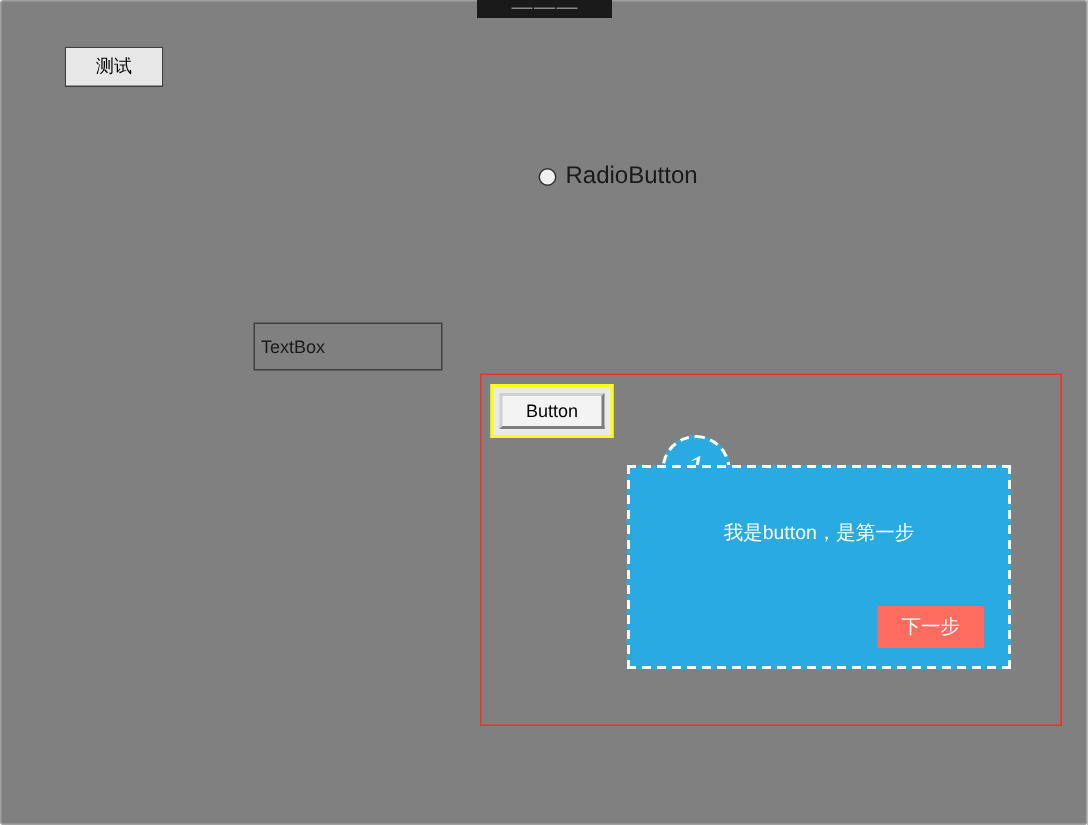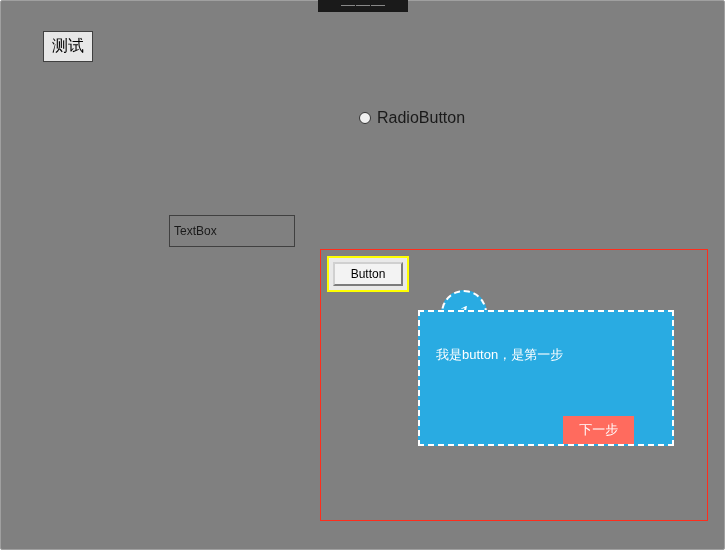--- a/index.html
+++ b/index.html
@@ -12,62 +12,62 @@
     }
     .titlebar-tab {
       position: absolute; top: -1px; left: 50%; transform: translateX(-50%);
       width: 90px; height: 12px; background: #1a1a1a;
       display: flex; align-items: center; justify-content: center;
     }
     .grip { width: 60px; height: 3px; display: flex; gap: 1px; justify-content: center; }
     .grip span { width: 14px; height: 1px; background: #888; }
     .btn-test {
       position: absolute; top: 30px; left: 42px;
-      padding: 4px 8px; font-size: 16px;
+      padding: 4px 20px; font-size: 12px;
       background: #e7e7e7; border: 1px solid #404040;
       cursor: pointer;
     }
     .radio-row {
       position: absolute; top: 108px; left: 358px;
       display: flex; align-items: center; gap: 6px;
       font-size: 16px; color: #1a1a1a;
     }
     .radio-dot { width: 12px; height: 12px; border: 1px solid #333; border-radius: 50%; background: #f0f0f0; }
     .textbox {
       position: absolute; top: 214px; left: 168px;
       width: 126px; height: 32px;
       border: 1px solid #404040; background: #808080;
       font-size: 12px; padding: 1px 4px; color: #1a1a1a;
     }
     .red-frame {
       position: absolute; top: 248px; left: 319px;
-      width: 388px; height: 272px;
+      width: 388px; height: 235px;
       border: 1px solid #ff2d1c;
       background: transparent;
     }
     .yellow-frame {
       position: absolute; top: 6px; left: 6px;
       width: 82px; height: 36px;
       border: 2px solid #ffff00;
       background: #e9e9e9;
       display: flex; align-items: center; justify-content: center;
     }
     .inner-btn {
       padding: 3px 16px; font-size: 12px;
       background: #f3f3f3; border: 2px outset #d0d0d0;
       cursor: pointer;
     }
     .callout {
       position: absolute; top: 60px; left: 97px;
       width: 256px; height: 136px;
       background: #29abe2;
       border: 2px dashed #ffffff;
-      padding: 28px 16px 0 16px;
+      padding: 28px 16px 12px 16px;
       color: #fff;
-      display: flex; flex-direction: row;
+      display: flex; flex-direction: column;
     }
     .callout-text {
       font-size: 13px; text-align: center; margin-top: 6px;
     }
     .next-btn {
       align-self: flex-end; margin-top: auto;
       background: #ff6b5e; color: #fff;
       border: none; padding: 5px 16px; font-size: 13px;
       cursor: pointer;
     }

